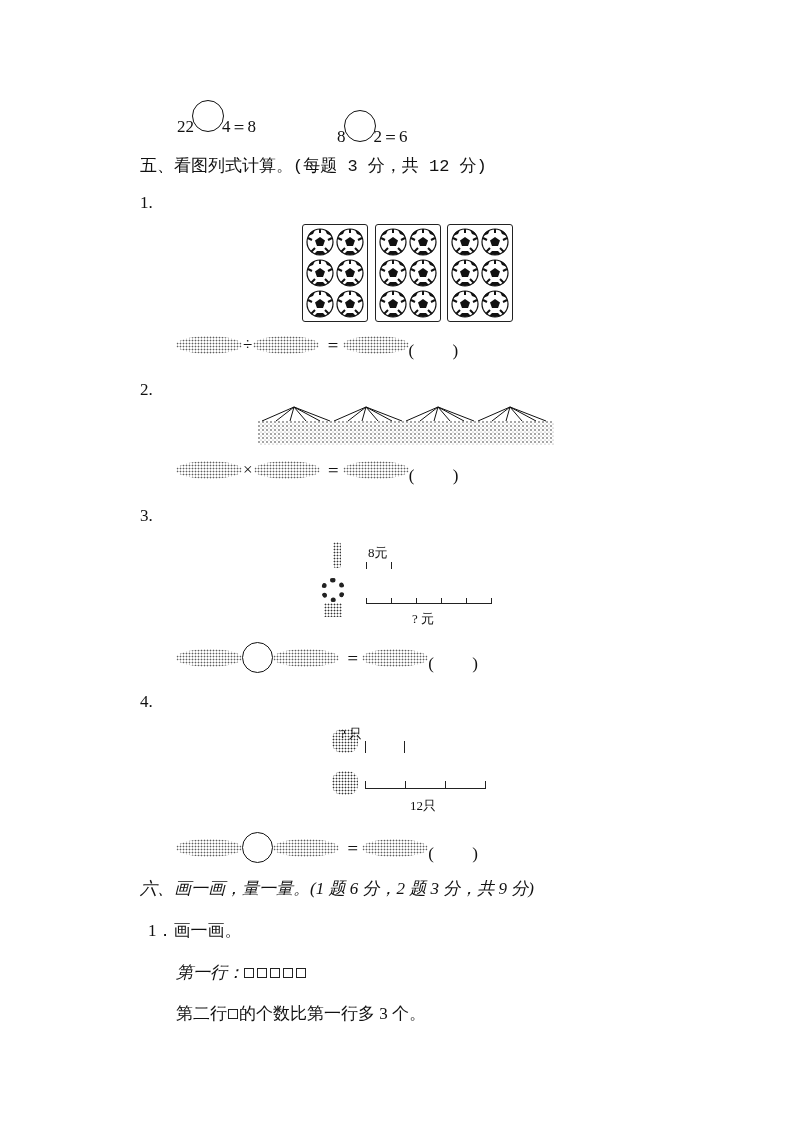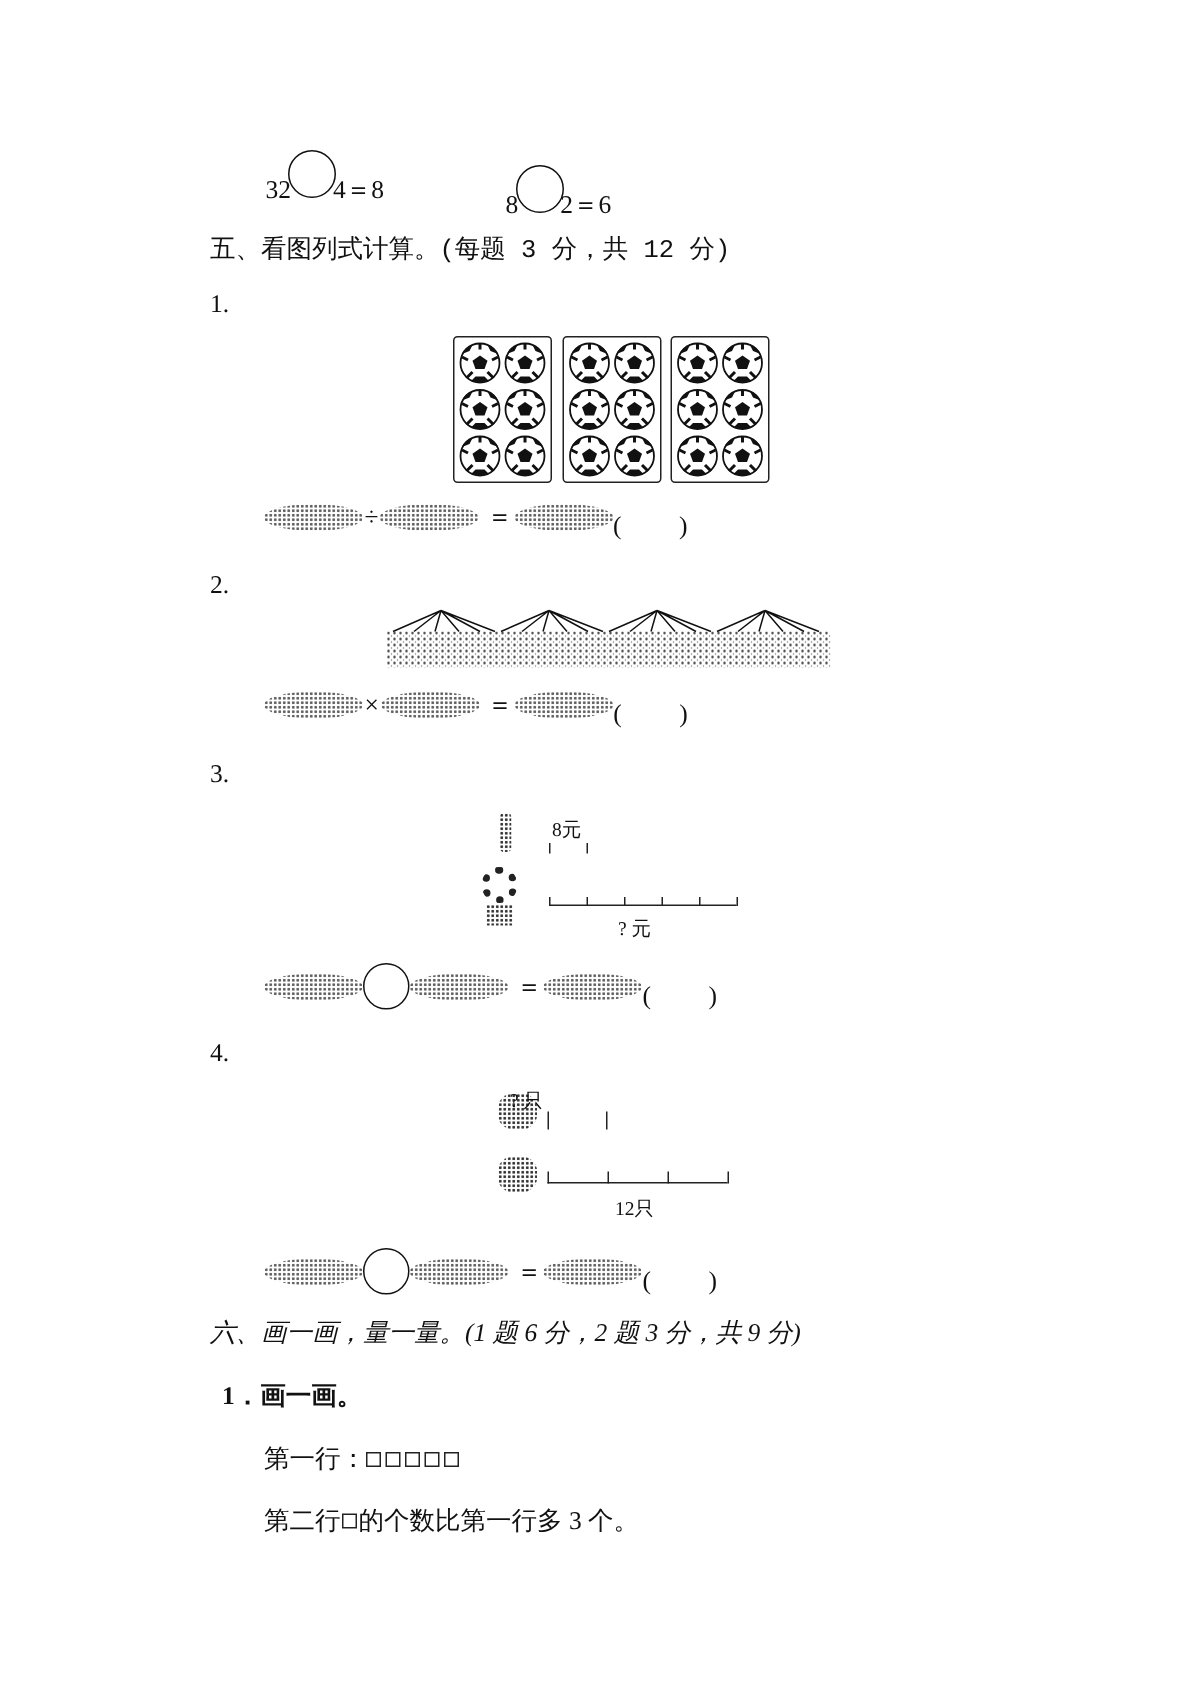--- a/index.html
+++ b/index.html
@@ -35,21 +35,21 @@
   .line { position: absolute; height: 1.2px; background: #222; }
   .speckle {
     position: absolute; background-image: radial-gradient(#333 0.8px, transparent 1.1px);
     background-size: 3px 3px;
   }
 </style>
 </head>
 <body>
 
 <div class="abs" style="left:177px; top:112px;">
-  <span>32</span><span class="circle-op"></span><span>4</span><span>＝</span><span>8</span>
+  <span>22</span><span class="circle-op"></span><span>4</span><span>＝</span><span>8</span>
 </div>
 <div class="abs" style="left:337px; top:112px;margin-top:10px;">
   <span>8</span><span class="circle-op"></span><span>2</span><span>＝</span><span>6</span>
 </div>
 
 <div class="abs" style="left:140px; top:154px;font-family:Liberation Mono, monospace;">五、看图列式计算。(每题 3 分，共 12 分)</div>
 
 <div class="abs" style="left:140px; top:193px;">1.</div>
 
 <div style="position:absolute; left:302px; top:224px; width:210px; height:98px;">
@@ -171,23 +171,23 @@
   <div class="abs" style="left:80px; top:72px; font-size:13px;">12只</div>
 </div>
 
 <div class="abs" style="left:176px; top:832px;">
   <span class="cloud"></span><span class="big-circle"></span><span class="cloud"></span>
   <span class="op">＝</span><span class="cloud"></span><span class="paren"><span style="left:0">(</span><span style="left:44px">)</span></span>
 </div>
 
 <div class="abs" style="left:140px; top:877px;font-style:italic;">六、画一画，量一量。(1 题 6 分，2 题 3 分，共 9 分)</div>
 
-<div class="abs" style="left:148px; top:919px;font-weight:bold;">
+<div class="abs" style="left:148px; top:919px;">
   <span>1．</span><span>画一画。</span>
 </div>
 
-<div class="abs" style="left:176px; top:961px;">
+<div class="abs" style="left:176px; top:961px;font-style:italic;">
   <span>第一行：</span><span><span class="smallbox"></span><span class="smallbox"></span><span class="smallbox"></span><span class="smallbox"></span><span class="smallbox"></span></span>
 </div>
 
 <div class="abs" style="left:176px; top:1002px;">
   <span>第二行</span><span class="smallbox" style="margin:0 1px;"></span><span>的个数比第一行多 3 个。</span>
 </div>
 
 </body></html>

